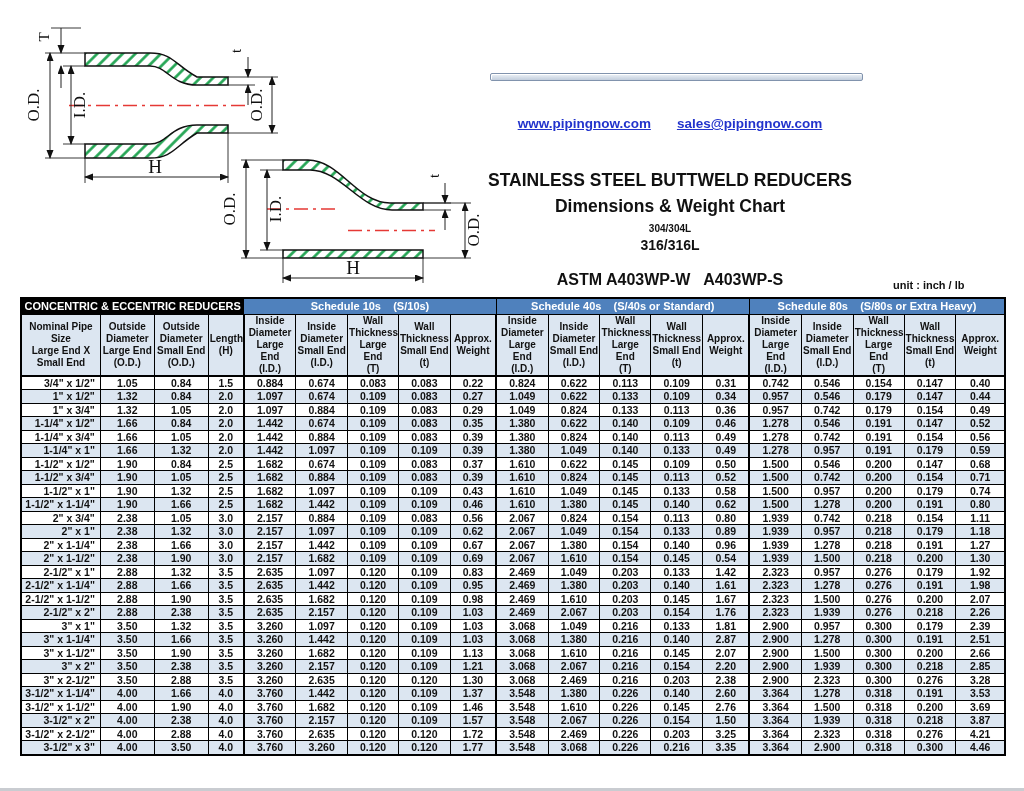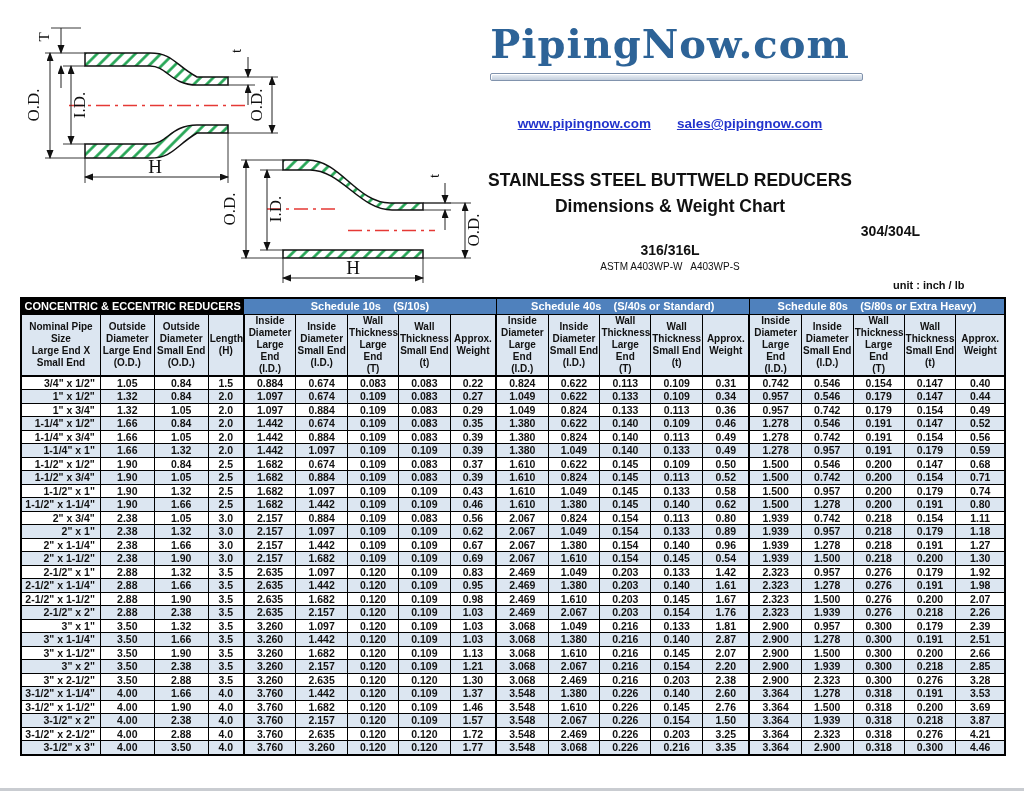--- a/index.html
+++ b/index.html
@@ -14,23 +14,23 @@
   .logo-bar { position:absolute; left:490px; top:73px; width:373px; height:8px;
           background:linear-gradient(#eef3f8, #c3cedd); border:1px solid #8193ad;
           border-radius:2px; box-shadow:inset 1px 1px 0 #ffffff; }
   .links { position:absolute; left:420px; top:116px; width:500px; text-align:center;
           font-size:13.5px; font-weight:bold; color:#2233cc; }
   .links span { text-decoration:underline; cursor:pointer; }
   .links .gap { display:inline-block; width:26px; }
   .titleblock { position:absolute; left:420px; top:170px; width:500px; text-align:center; color:#111; }
   .titleblock .t1 { font-size:17.5px; font-weight:bold; }
   .titleblock .t2 { font-size:17.5px; font-weight:bold; margin-top:5px; }
-  .titleblock .t3 { font-size:14px; font-weight:bold; margin-top:6px;text-align:right; }
+  .titleblock .t3 { font-size:10px; font-weight:bold; margin-top:6px; }
   .titleblock .t4 { font-size:14px; font-weight:bold; margin-top:3px; }
-  .titleblock .t5 { font-size:10px; font-weight:normal; margin-top:3px; white-space:pre; }
+  .titleblock .t5 { font-size:16px; font-weight:bold; margin-top:18px; white-space:pre; }
   .unit { position:absolute; left:893px; top:279px; font-size:11px; font-weight:bold; color:#111; white-space:pre; }
 
   
   .diagrams { position:absolute; left:15px; top:15px; }
   .dimtext { font-family:"Liberation Serif", serif; fill:#111; }
 
   
   .tblwrap { position:absolute; left:20px; top:297px; }
   table { border-collapse:collapse; table-layout:fixed; width:986px; }
   th, td { border:1px solid #000; overflow:hidden; color:#111; }
@@ -126,21 +126,20 @@
       <line x1="450" y1="188" x2="450" y2="243" stroke="#222" stroke-width="1" marker-start="url(#arrow)" marker-end="url(#arrow)"></line>
       <text class="dimtext" font-size="17" text-anchor="middle" transform="rotate(-90 464 215)" x="464" y="215">O.D.</text>
 
       <line x1="268" y1="243" x2="268" y2="268" stroke="#222" stroke-width="0.9"></line>
       <line x1="408" y1="243" x2="408" y2="268" stroke="#222" stroke-width="0.9"></line>
       <line x1="268" y1="263" x2="408" y2="263" stroke="#222" stroke-width="1" marker-start="url(#arrow)" marker-end="url(#arrow)"></line>
       <text class="dimtext" font-size="19" text-anchor="middle" x="338" y="259">H</text>
     </g>
   </svg>
 
-  <div class="logo">PipingNow.com</div>
   <div class="logo-bar"></div>
   <div class="links">
     <span>www.pipingnow.com</span><span class="gap"></span><span>sales@pipingnow.com</span>
   </div>
   <div class="titleblock">
     <div class="t1">STAINLESS STEEL BUTTWELD REDUCERS</div>
     <div class="t2">Dimensions &amp; Weight Chart</div>
     <div class="t3">304/304L</div>
     <div class="t4">316/316L</div>
     <div class="t5">ASTM A403WP-W   A403WP-S</div>

